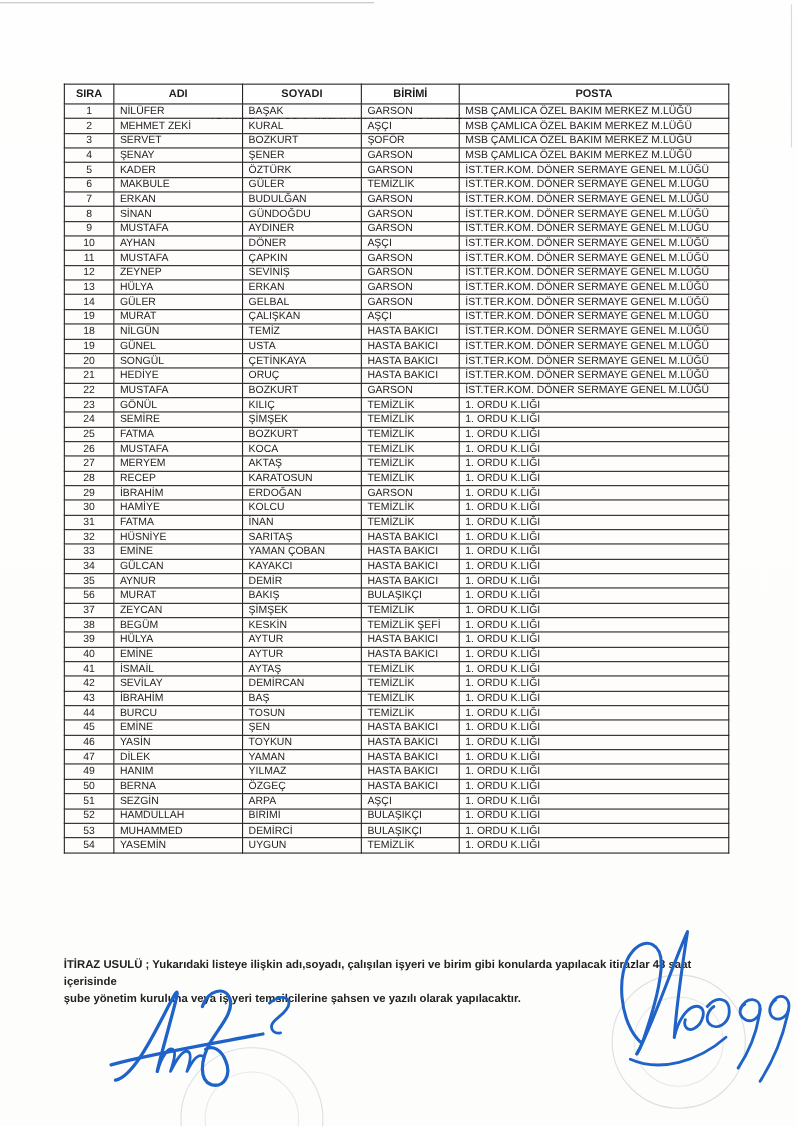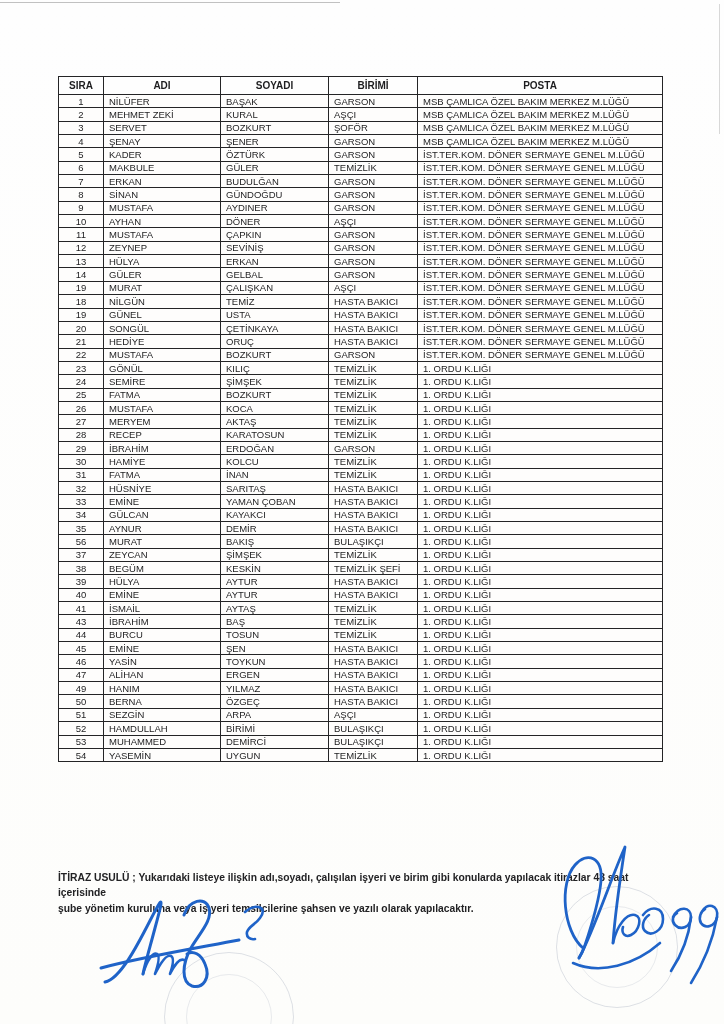--- a/index.html
+++ b/index.html
@@ -347,20 +347,27 @@
           <td>1. ORDU K.LIĞI</td>
         </tr>
         <tr>
           <td>41</td>
           <td>İSMAİL</td>
           <td>AYTAŞ</td>
           <td>TEMİZLİK</td>
           <td>1. ORDU K.LIĞI</td>
         </tr>
         <tr>
+          <td>42</td>
+          <td>SEVİLAY</td>
+          <td>DEMİRCAN</td>
+          <td>TEMİZLİK</td>
+          <td>1. ORDU K.LIĞI</td>
+        </tr>
+        <tr>
           <td>43</td>
           <td>İBRAHİM</td>
           <td>BAŞ</td>
           <td>TEMİZLİK</td>
           <td>1. ORDU K.LIĞI</td>
         </tr>
         <tr>
           <td>44</td>
           <td>BURCU</td>
           <td>TOSUN</td>
@@ -376,22 +383,22 @@
         </tr>
         <tr>
           <td>46</td>
           <td>YASİN</td>
           <td>TOYKUN</td>
           <td>HASTA BAKICI</td>
           <td>1. ORDU K.LIĞI</td>
         </tr>
         <tr>
           <td>47</td>
-          <td>ALİHAN</td>
-          <td>ERGEN</td>
+          <td>DİLEK</td>
+          <td>YAMAN</td>
           <td>HASTA BAKICI</td>
           <td>1. ORDU K.LIĞI</td>
         </tr>
         <tr>
           <td>49</td>
           <td>HANIM</td>
           <td>YILMAZ</td>
           <td>HASTA BAKICI</td>
           <td>1. ORDU K.LIĞI</td>
         </tr>

